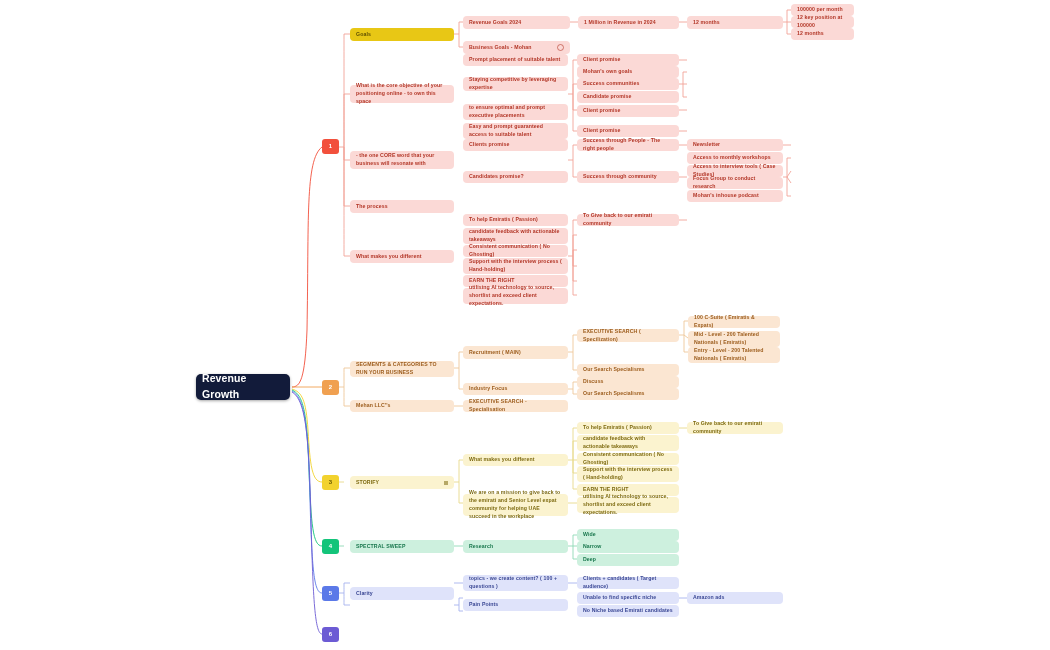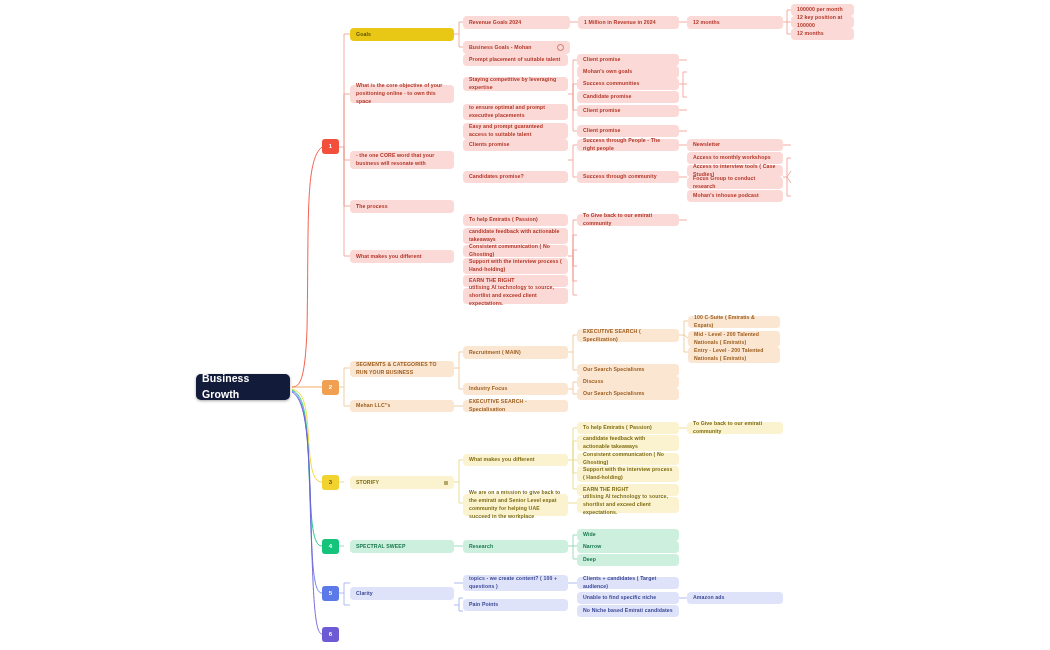--- a/index.html
+++ b/index.html
@@ -173,21 +173,21 @@
       <path d="M344 593 C 344 598, 344 602, 344 605 L 350 605" stroke="#a6b2ee"></path>
       <path d="M454 583 L 463 583" stroke="#a6b2ee"></path>
       <path d="M454 605 L 459 605 L 459 598 L 463 598" stroke="#a6b2ee"></path>
       <path d="M459 605 L 459 611 L 463 611" stroke="#a6b2ee"></path>
       <path d="M568 583 L 577 583" stroke="#a6b2ee"></path>
       <path d="M679 598 L 687 598" stroke="#a6b2ee"></path>
     </g>
   </svg>
 
   <div class="node root">
-    <span class="lbl">Business Growth</span>
+    <span class="lbl">Revenue Growth</span>
   </div>
 
   <div class="node badge b1" style="left:322px;top:139px;">
       <span class="lbl">1</span>
     </div>
   <div class="node badge b2" style="left:322px;top:380px;">
       <span class="lbl">2</span>
     </div>
   <div class="node badge b3" style="left:322px;top:475px;">
       <span class="lbl">3</span>

